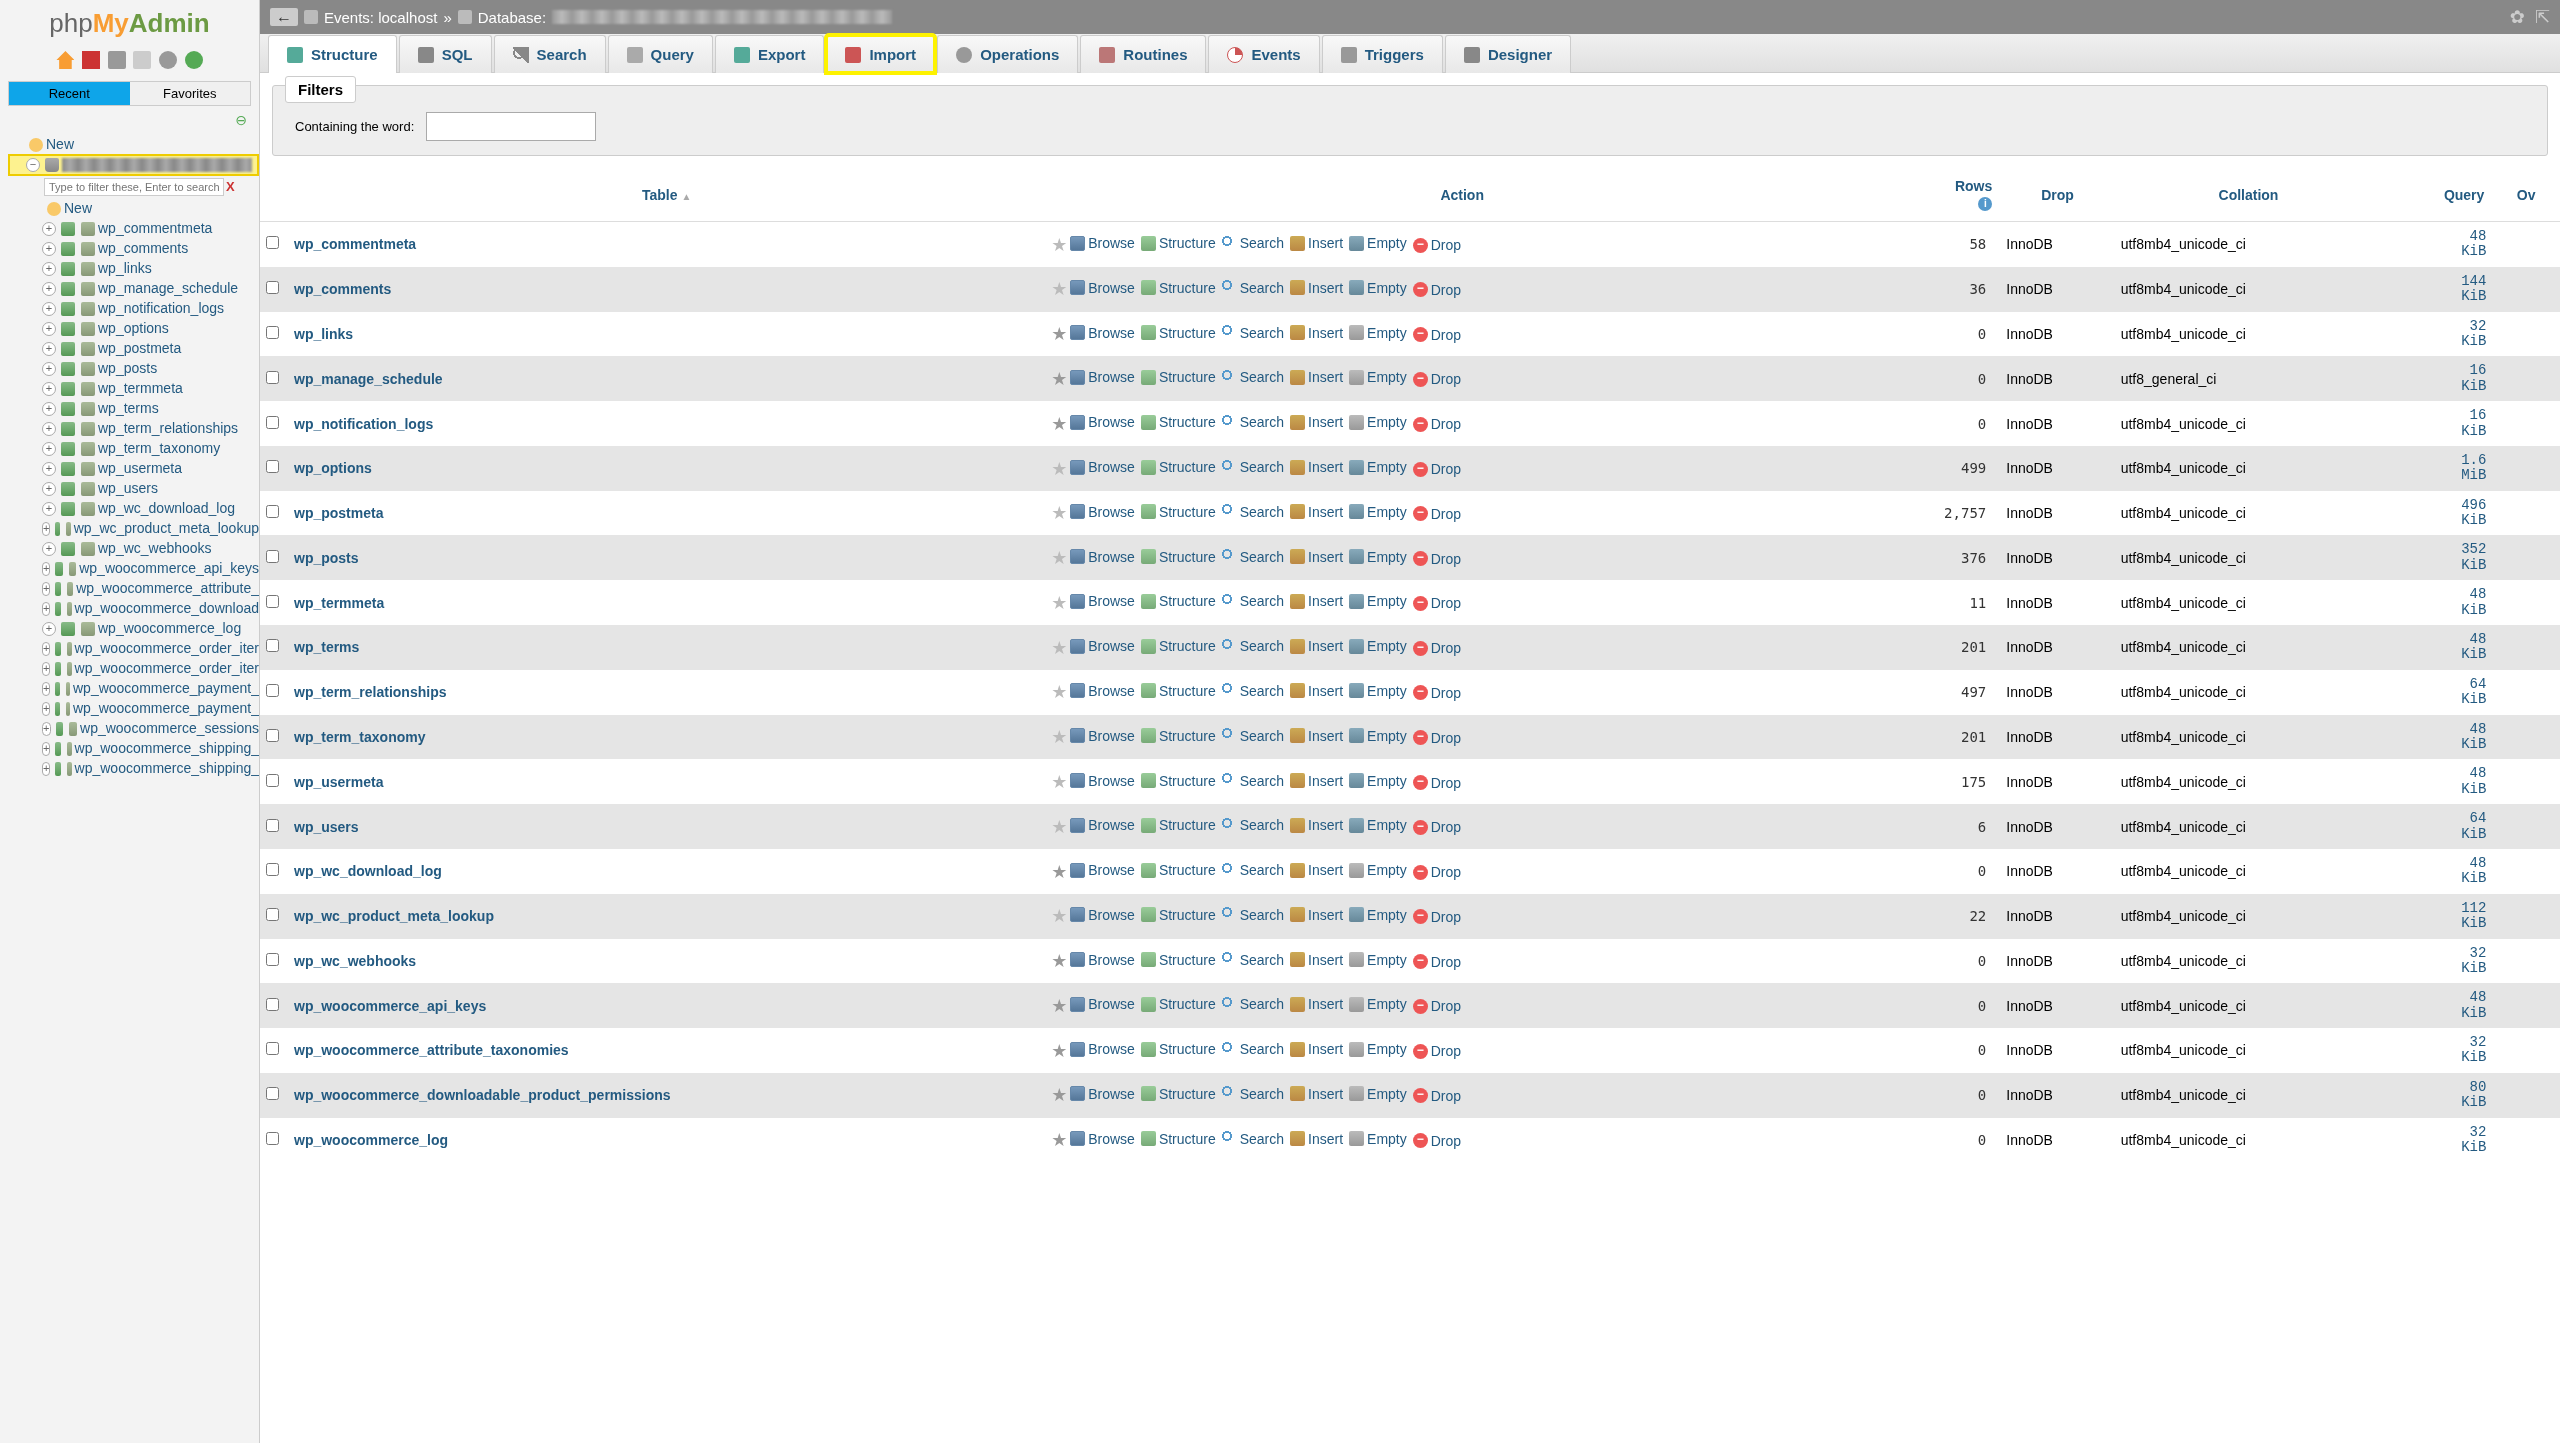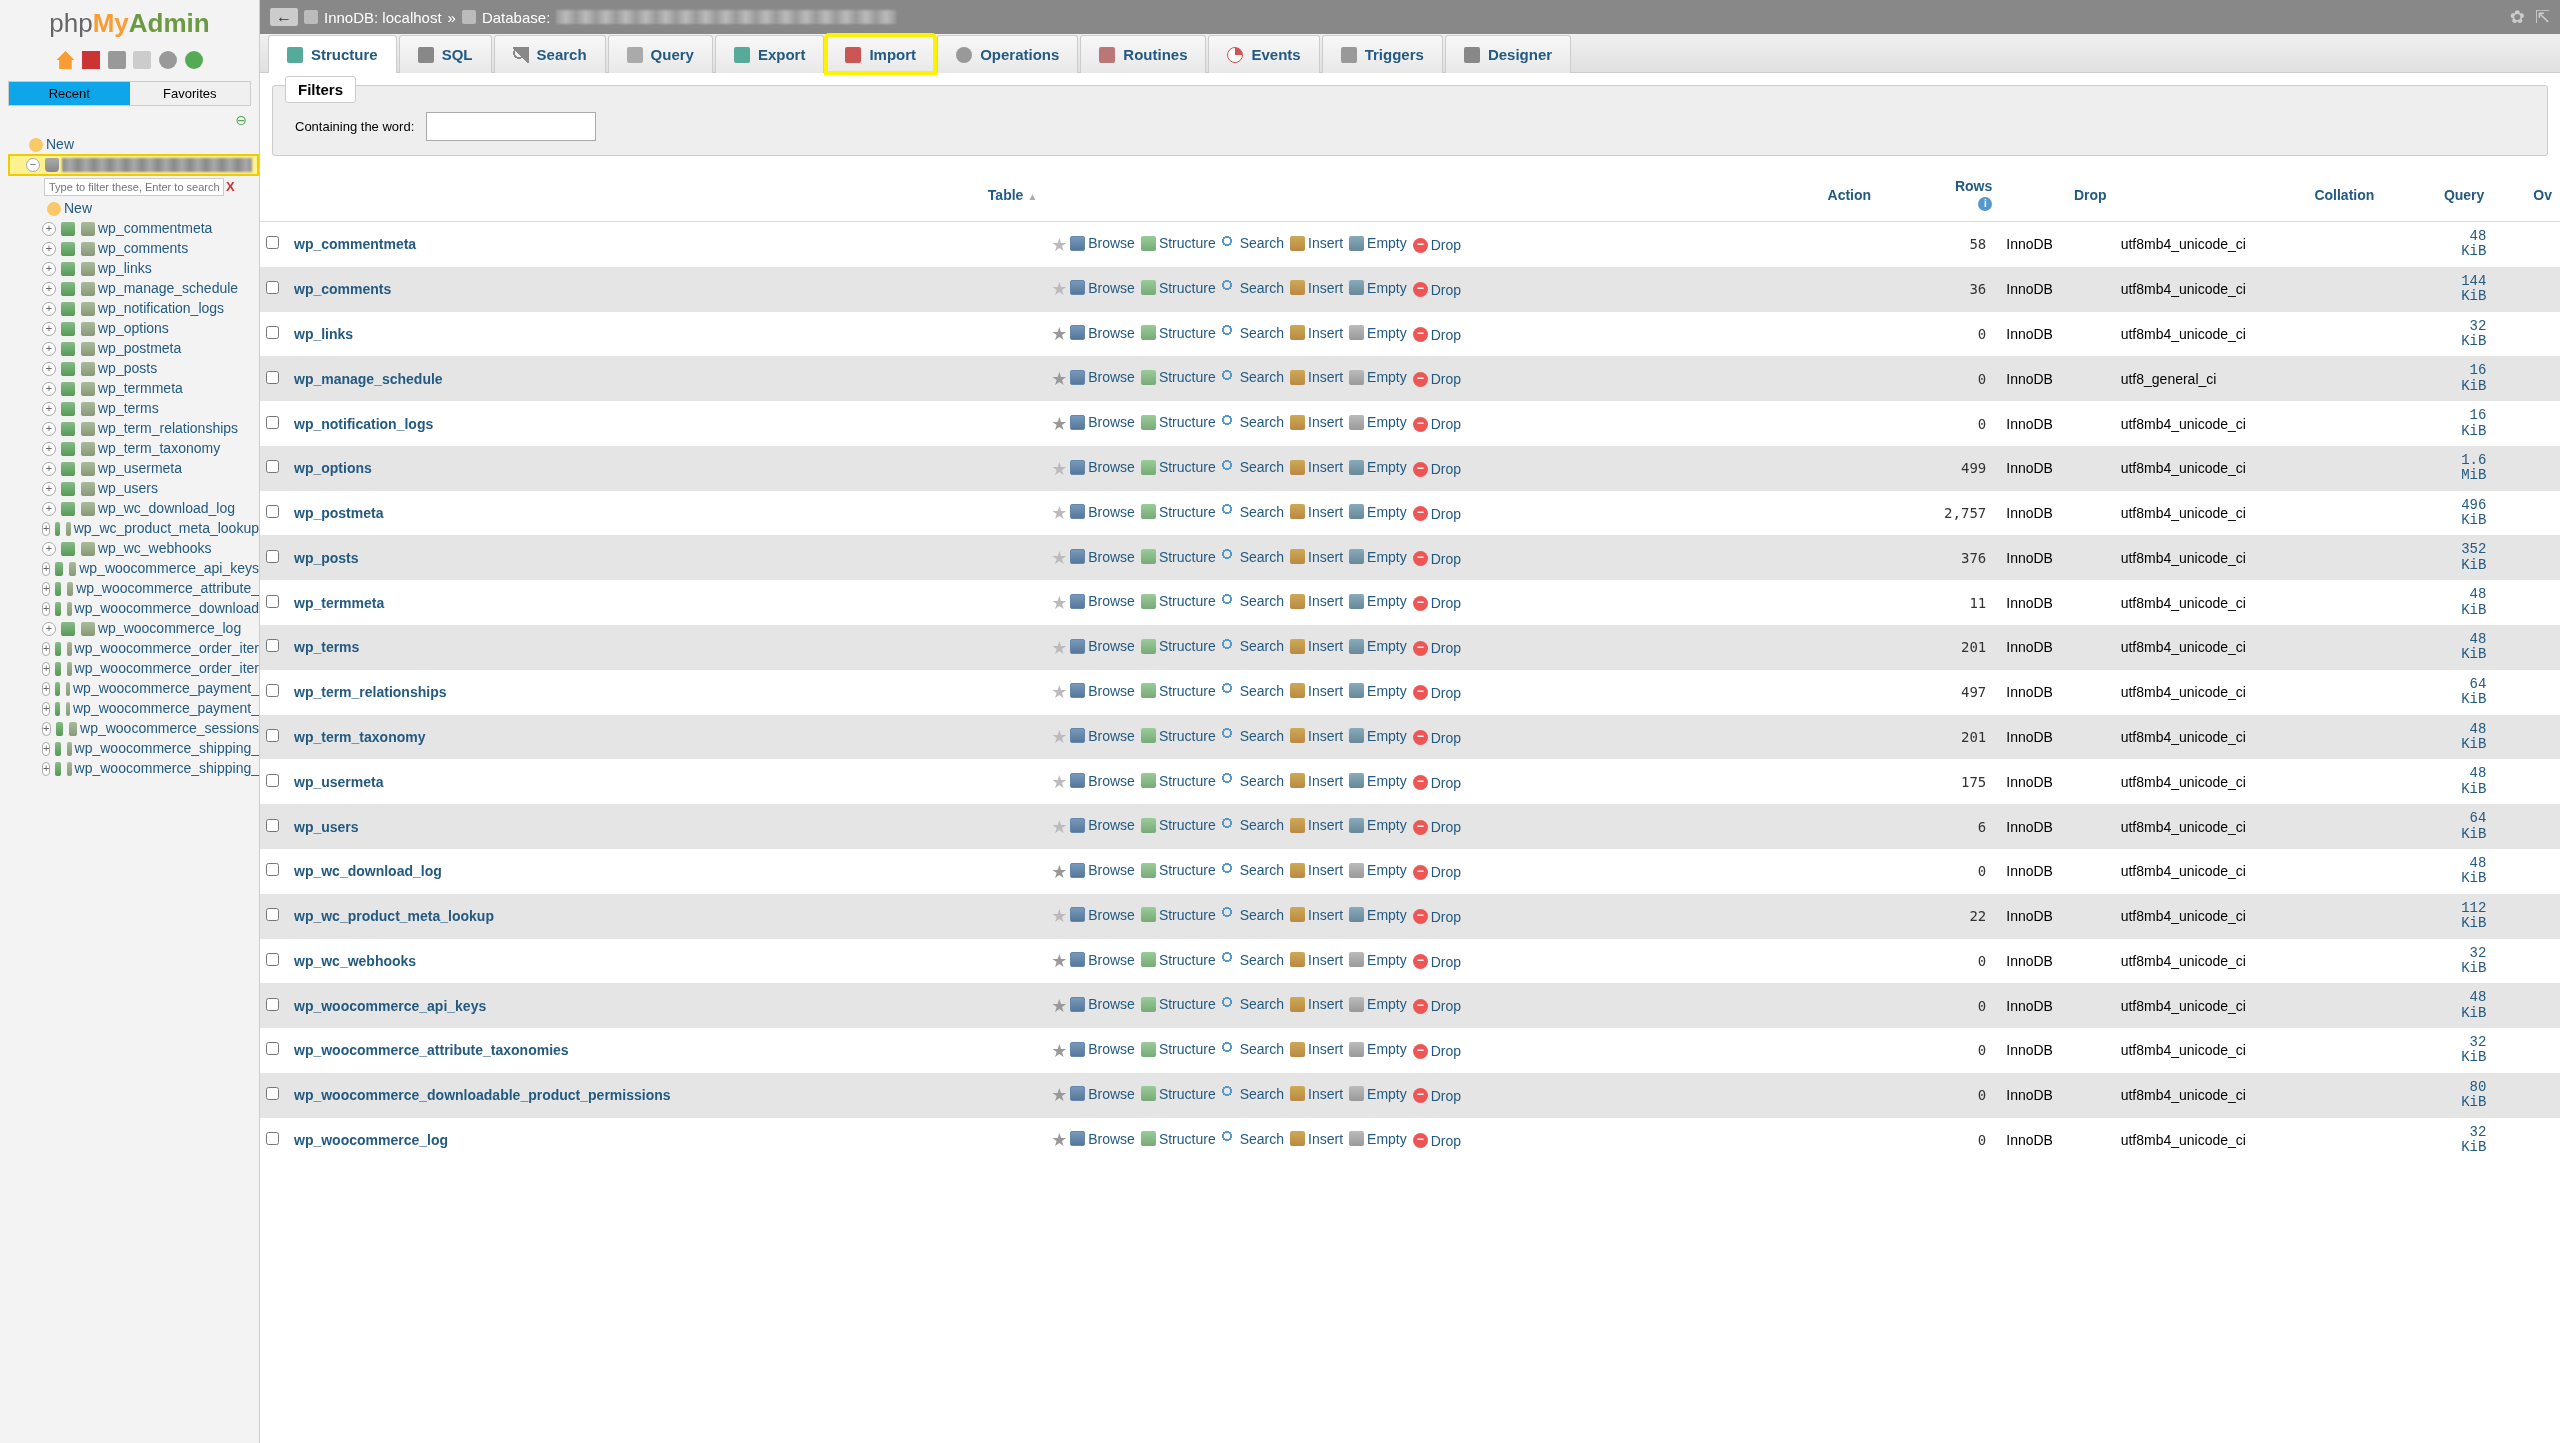--- a/index.html
+++ b/index.html
@@ -66,21 +66,21 @@
 .ti-triggers { background: #999; border-radius: 2px; }
 .ti-designer { background: #888; border-radius: 2px; }
 
 .filters-box { margin: 12px; border: 1px solid #ccc; border-radius: 3px; background: #eee; padding: 18px 22px 14px; position: relative; }
 .filters-legend { position: absolute; top: -10px; left: 12px; background: #fff; border: 1px solid #ccc; padding: 4px 12px; font-weight: bold; font-size: 15px; border-radius: 3px; }
 .filters-row { display: flex; align-items: center; gap: 12px; margin-top: 8px; }
 .filters-row input { padding: 6px; width: 170px; border: 1px solid #aaa; background: #fff; }
 
 .table-wrap { flex: 1; overflow: auto; }
 table.db { width: 100%; border-collapse: collapse; }
-table.db th { background: #fff; text-align: right; padding: 10px 8px; color: #235a81; font-weight: bold; font-size: 14px; border-bottom: 1px solid #ddd; }
+table.db th { background: #fff; text-align: center; padding: 10px 8px; color: #235a81; font-weight: bold; font-size: 14px; border-bottom: 1px solid #ddd; }
 table.db th .sort { color: #aaa; font-size: 10px; margin-left: 4px; }
 table.db td { padding: 7px 6px; vertical-align: middle; white-space: nowrap; font-size: 14px; }
 table.db tr.odd { background: #fff; }
 table.db tr.even { background: #e5e5e5; }
 .tname { color: #235a81; font-weight: bold; }
 .action-link { color: #235a81; display: inline-flex; align-items: center; gap: 3px; margin-right: 6px; }
 .aic { display: inline-block; width: 15px; height: 15px; }
 .aic-star { color: #bbb; font-size: 18px; line-height: 15px; }
 .aic-star.grey { color: #999; }
 .aic-browse { background: linear-gradient(#79b, #579); border: 1px solid #68a; border-radius: 2px; }
@@ -303,21 +303,21 @@
             <a>wp_woocommerce_shipping_</a>
           </div>
         </div>
     </div>
   </aside>
 
   <main class="main">
     <div class="breadcrumb">
       <span class="back">←</span>
       <span class="bc-icon"></span>
-      <span>InnoDB: localhost</span>
+      <span>Events: localhost</span>
       <span>»</span>
       <span class="bc-icon"></span>
       <span>Database:</span>
       <span class="redact-bc"></span>
       <span class="right-icons">
         <span class="gear">✿</span>
         <span class="arrow">⇱</span>
       </span>
     </div>
     <div class="tabs" id="tabs-row">

